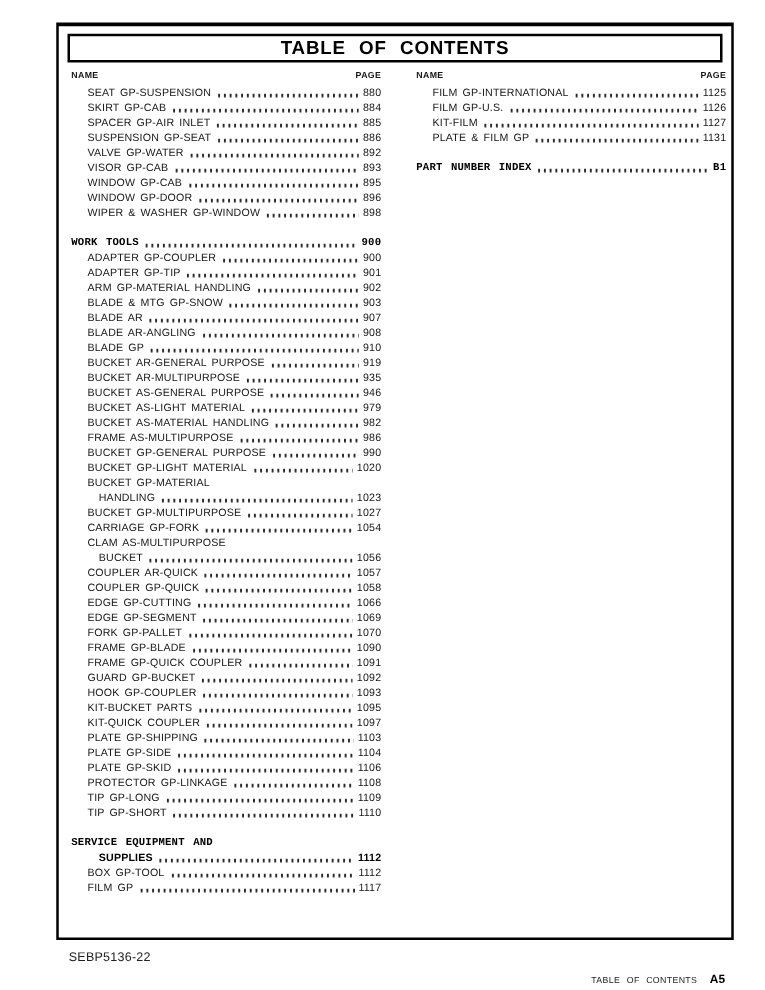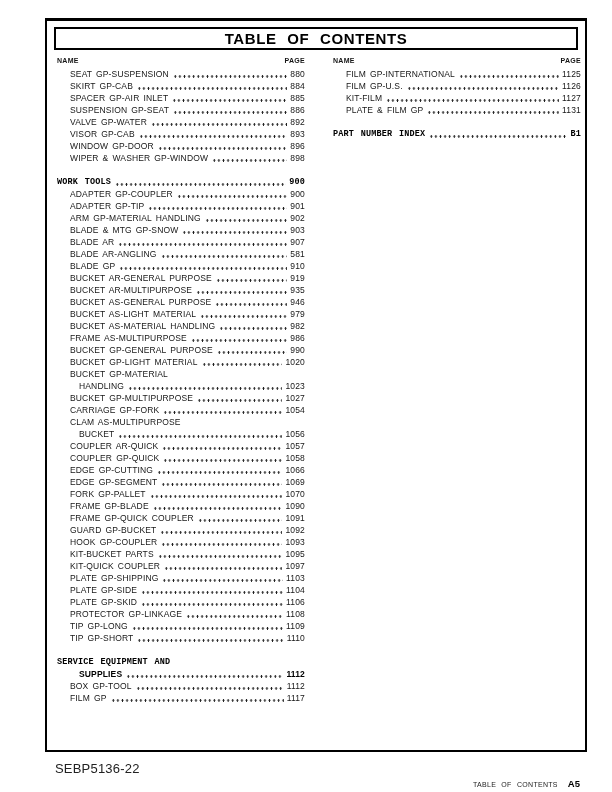--- a/index.html
+++ b/index.html
@@ -61,21 +61,21 @@
     height:2.4px;
     margin:0 3px 2.5px 4px;
     background-image:radial-gradient(circle, #1c1c1c 0.85px, transparent 1.15px);
     background-size:4.6px 2.4px;
     background-repeat:repeat-x;
     background-position:0 50%;
   }
   .pg{white-space:nowrap;}
   .footer-left{
     position:absolute;left:55px;top:761px;
-    font-size:13px;letter-spacing:0.2px;color:#222;
+    font-size:10px;letter-spacing:0.2px;color:#222;
   }
   .footer-right{
     position:absolute;right:32px;top:758px;
     display:flex;align-items:baseline;
   }
   .footer-right .sec{
     font-size:7px;letter-spacing:0.3px;word-spacing:3px;color:#222;
   }
   .footer-right .pgnum{
     font-size:9.5px;font-weight:bold;color:#000;margin-left:10px;margin-top:20px;
@@ -120,20 +120,25 @@
             <span class="lbl">VALVE GP-WATER</span>
             <span class="leader"></span>
             <span class="pg">892</span>
           </div>
           <div class="row ind1">
             <span class="lbl">VISOR GP-CAB</span>
             <span class="leader"></span>
             <span class="pg">893</span>
           </div>
           <div class="row ind1">
+            <span class="lbl">WINDOW GP-CAB</span>
+            <span class="leader"></span>
+            <span class="pg">895</span>
+          </div>
+          <div class="row ind1">
             <span class="lbl">WINDOW GP-DOOR</span>
             <span class="leader"></span>
             <span class="pg">896</span>
           </div>
           <div class="row ind1">
             <span class="lbl">WIPER &amp; WASHER GP-WINDOW</span>
             <span class="leader"></span>
             <span class="pg">898</span>
           </div>
           <div class="row spacer"></div>
@@ -163,21 +168,21 @@
             <span class="pg">903</span>
           </div>
           <div class="row ind1">
             <span class="lbl">BLADE AR</span>
             <span class="leader"></span>
             <span class="pg">907</span>
           </div>
           <div class="row ind1">
             <span class="lbl">BLADE AR-ANGLING</span>
             <span class="leader"></span>
-            <span class="pg">581</span>
+            <span class="pg">908</span>
           </div>
           <div class="row ind1">
             <span class="lbl">BLADE GP</span>
             <span class="leader"></span>
             <span class="pg">910</span>
           </div>
           <div class="row ind1">
             <span class="lbl">BUCKET AR-GENERAL PURPOSE</span>
             <span class="leader"></span>
             <span class="pg">919</span>

